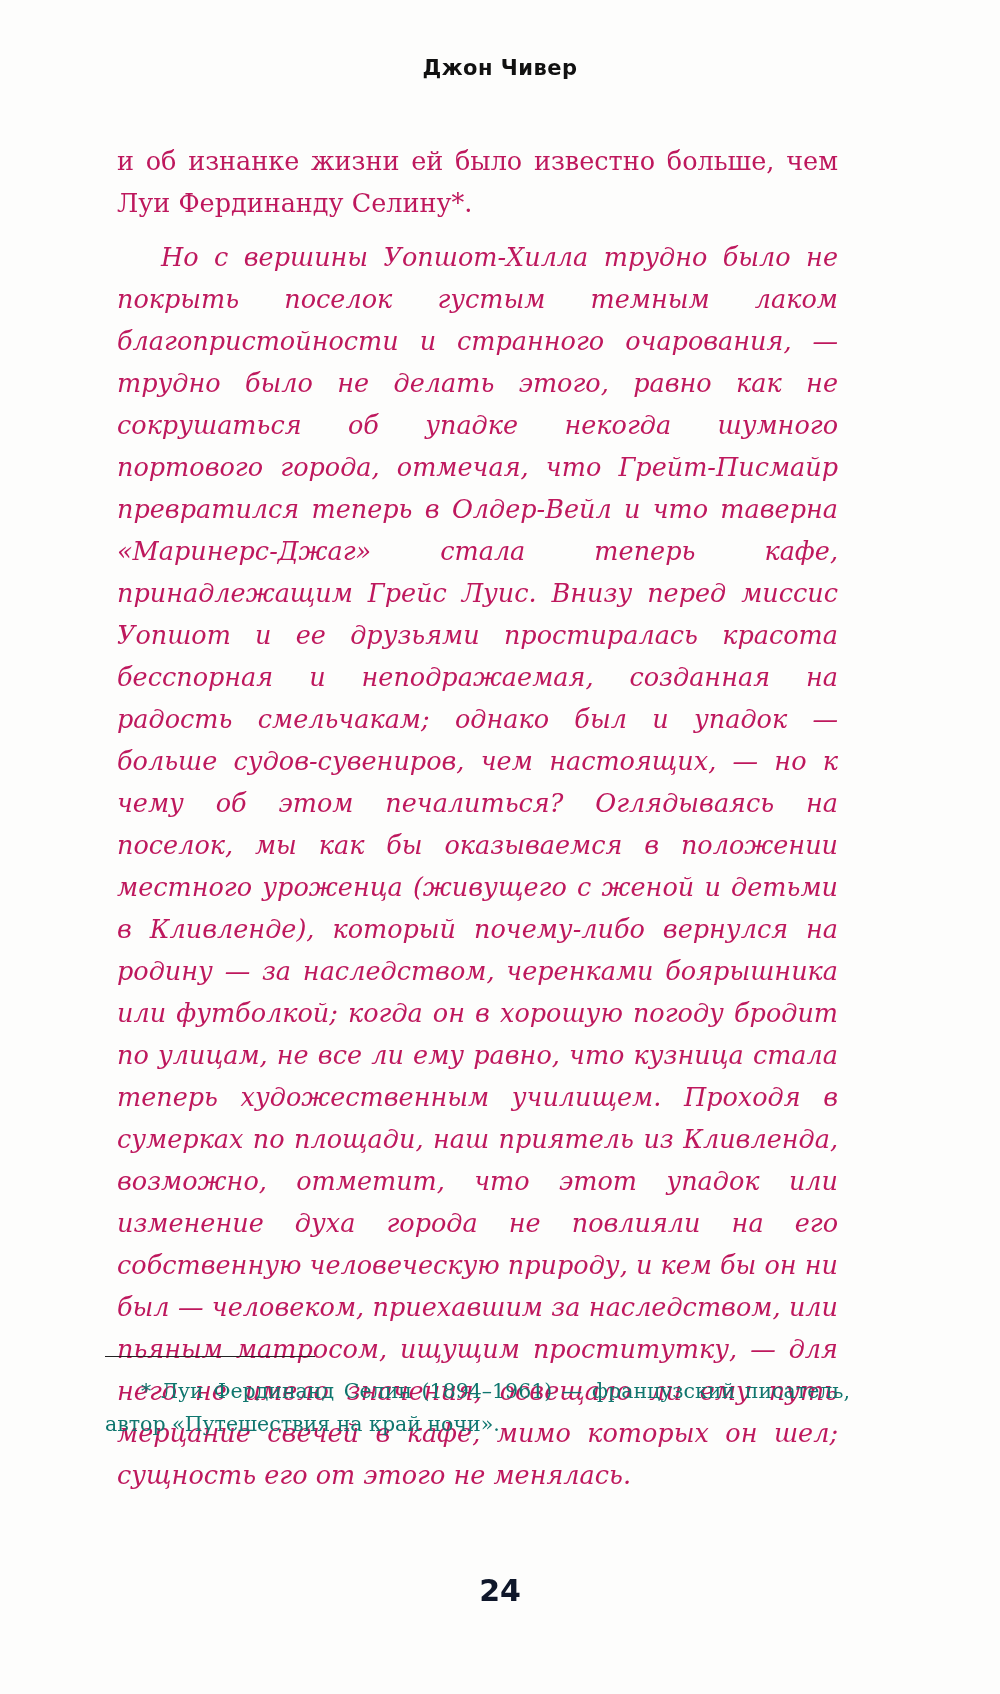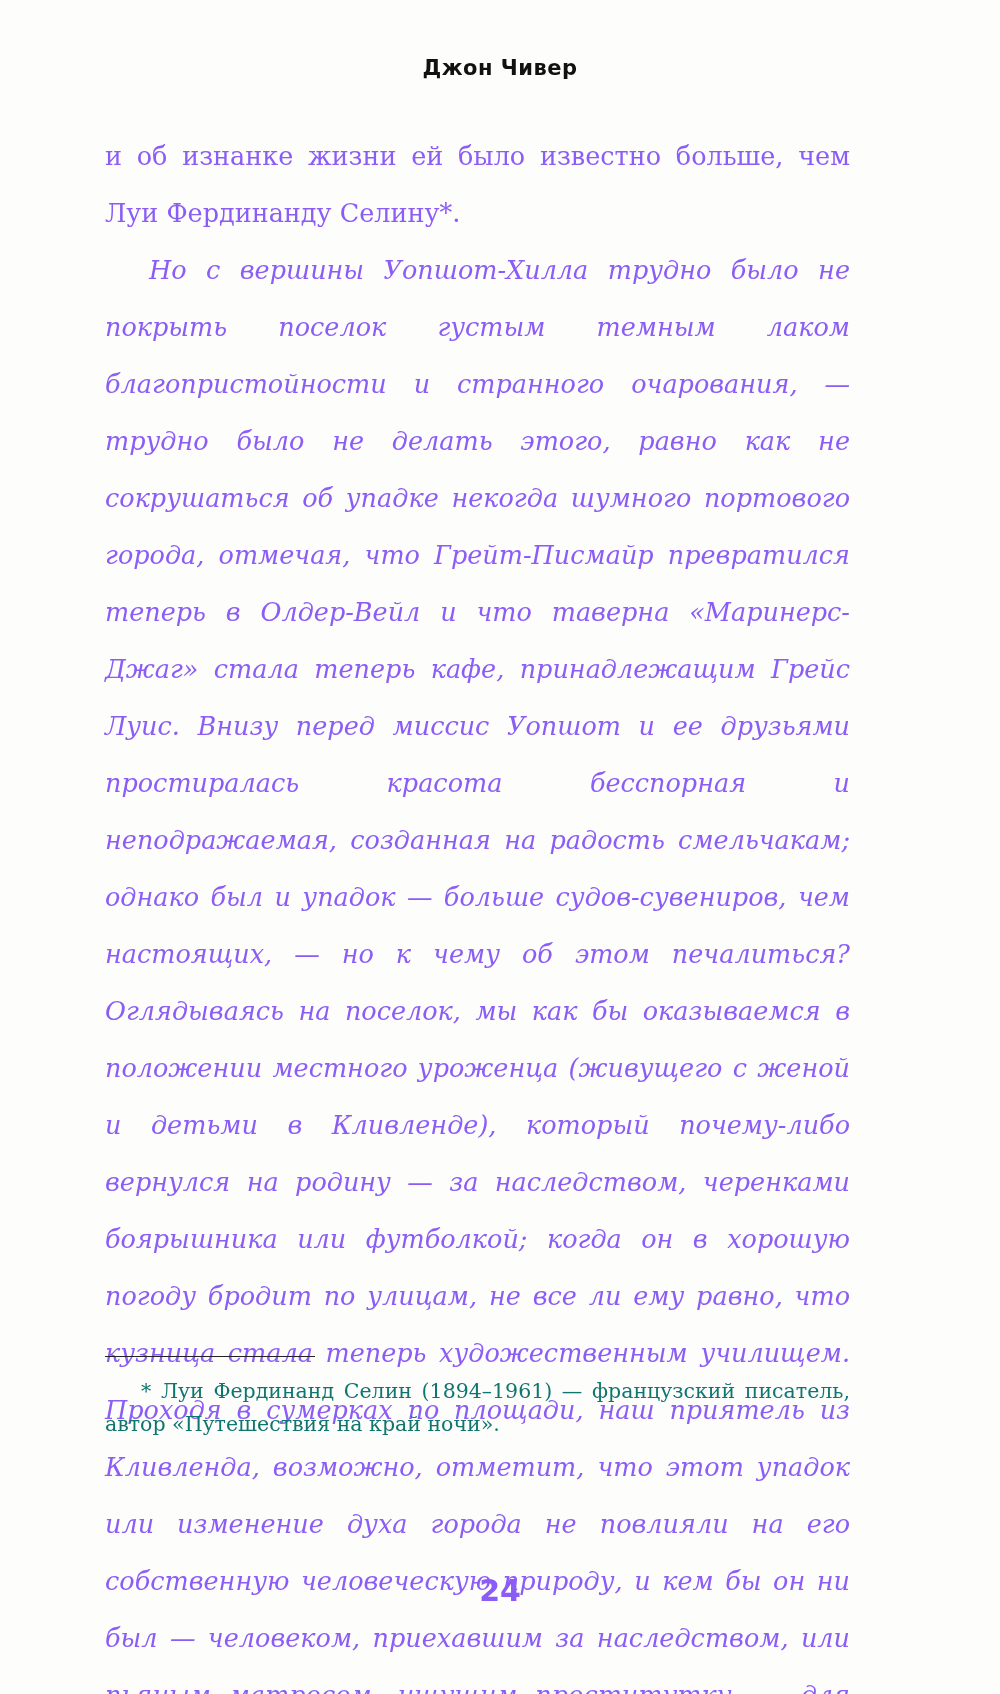--- a/index.html
+++ b/index.html
@@ -34,25 +34,25 @@
   }
   .body-col {
     position: absolute;
     top: 128px;
     left: 105px;
     width: 745px;
   }
   .para {
     font-family: "DejaVu Serif", serif;
     font-size: 25.5px;
-    line-height: 57px;
+    line-height: 42px;
     text-align: justify;
     text-justify: inter-word;
-    margin: 0;
-    color: #8b5cf6;
+    margin: 12px;
+    color: #be185d;
     hyphens: manual;
   }
   .para.indent {
     text-indent: 44px;
     font-style: italic;
   }
   .footnote-zone {
     position: absolute;
     left: 105px;
     top: 1356px;
@@ -75,21 +75,21 @@
   }
   .folio {
     position: absolute;
     bottom: 86px;
     left: 0;
     width: 100%;
     text-align: center;
     font-family: "DejaVu Sans", sans-serif;
     font-weight: bold;
     font-size: 30px;
-    color: #8b5cf6;
+    color: #0f172a;
   }
 </style>
 </head>
 <body>
 
 <div class="page">
 
   <div class="running-head">Джон Чивер</div>
 
   <div class="body-col">

